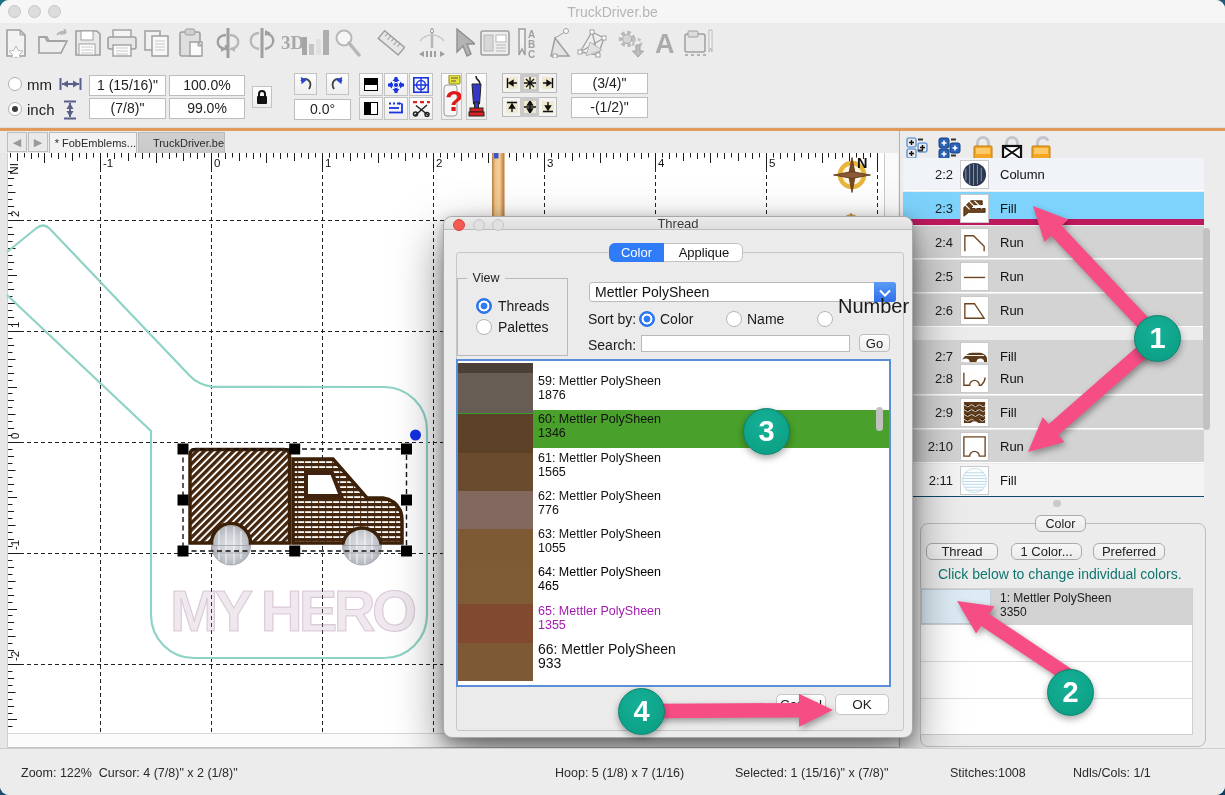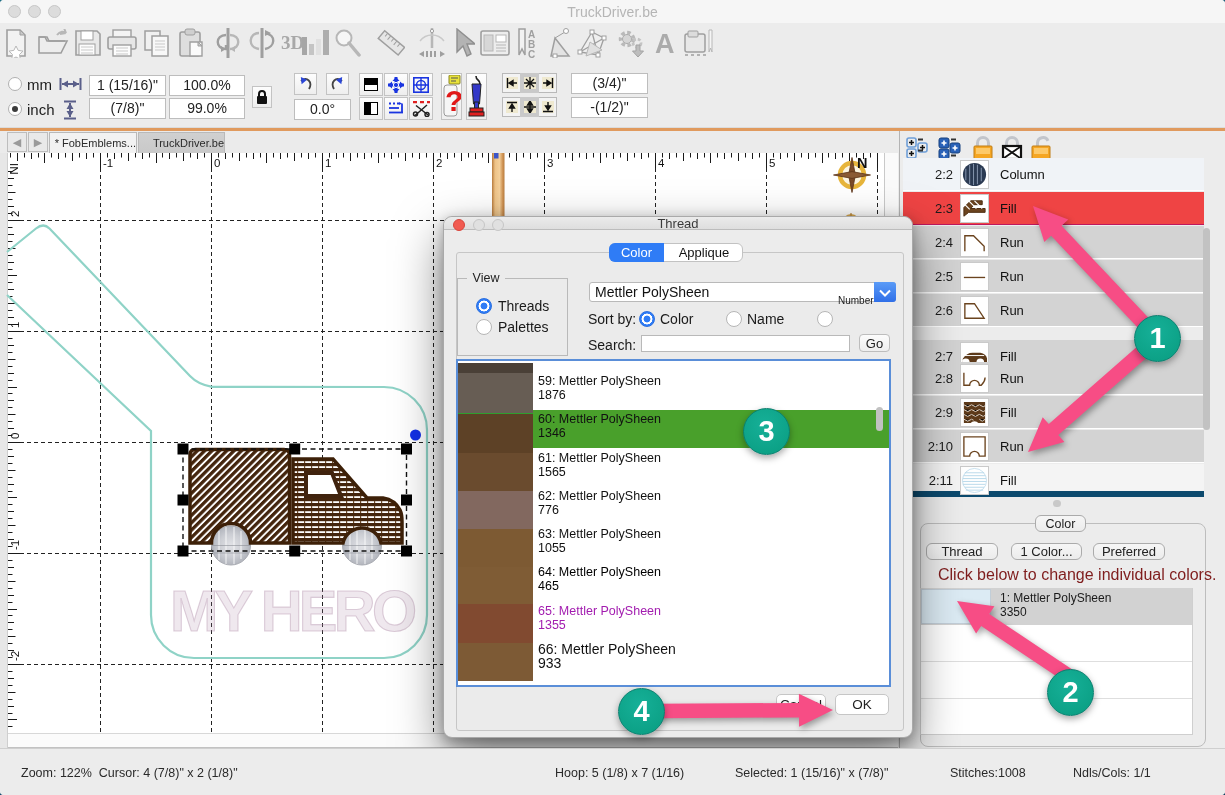--- a/index.html
+++ b/index.html
@@ -1,17 +1,17 @@
 <!DOCTYPE html>
 <html><head><meta charset="utf-8">
 <style>
 *{margin:0;padding:0;box-sizing:border-box}
 html,body{width:1225px;height:795px;overflow:hidden}
 body{background:linear-gradient(160deg,#1f7086,#164f72 60%,#113f5f);font-family:"Liberation Sans",sans-serif}
-#win{position:absolute;left:0;top:0;width:1225px;height:795px;border-radius:4px;background:#ececec;overflow:hidden}
+#win{position:absolute;left:0;top:0;width:1225px;height:795px;border-radius:9px;background:#ececec;overflow:hidden}
 .abs{position:absolute}
 #titlebar{left:0;top:0;width:1225px;height:23px;background:#f6f6f6}
 .tl{width:13px;height:13px;border-radius:50%;background:#dcdcdc;border:1px solid #c7c7c7;top:5px}
 #title{width:1225px;text-align:center;top:4px;font-size:14px;color:#b5b5b5}
 #toolbar1{left:0;top:23px;width:1225px;height:42px;background:#ececec}
 #toolbar2{left:0;top:65px;width:1225px;height:62px;background:#ececec}
 #orangebar{left:0;top:127px;width:1225px;height:4px;background:#e09a5e;border-top:1.5px solid #dcdcdc}
 #tabbar{left:0;top:131px;width:1225px;height:22px;background:#ebebeb}
 .tabbtn{top:132px;width:20px;height:20px;background:#e9e9e9;border:1px solid #bdbdbd;text-align:center;line-height:18px;color:#9a9a9a;font-size:11px}
 .tab{top:132px;height:37px;white-space:nowrap;overflow:hidden;font-size:11px;color:#2a2a2a;text-align:right;line-height:21px;border:1px solid #b9b9b9}
@@ -653,21 +653,21 @@
       <div class="abs ricon">
         <svg width="27" height="27" viewBox="0 0 28 28">
           <circle cx="14" cy="14" r="12" fill="#2b3a52"></circle>
           <g stroke="#8898b0" stroke-width="1">
             <path d="M9 4 v20 M13 3 v22 M17 4 v20 M21 7 v14 M5 8 v12"></path>
           </g>
         </svg>
       </div>
       <div class="abs rlbl">Column</div>
     </div>
-    <div class="abs rrow" style="top:192px;background:#ef4444;border-bottom:1px solid #be185d">
+    <div class="abs rrow" style="top:192px;background:#7dd3fc;border-bottom:6px solid #be185d">
       <div class="abs rnum">2:3</div>
       <div class="abs ricon">
         <svg width="27" height="27" viewBox="0 0 28 28">
           <path d="M3 22 V13 L10 6 H22 V10 H14 L10 14 H25 V18 H8 Z" fill="#6b441f" stroke="#4a2c10"></path>
           <path d="M3 9 l6 6 M8 6 l8 8 M14 6 l8 8" stroke="#fff" stroke-width="1.2"></path>
         </svg>
       </div>
       <div class="abs rlbl">Fill</div>
     </div>
     <div class="abs rrow" style="top:226px;background:#d3d3d3;border-bottom:1px solid #fff">
@@ -730,40 +730,40 @@
     </div>
     <div class="abs rrow" style="top:430px;background:#d3d3d3;border-bottom:1px solid #fff">
       <div class="abs rnum">2:10</div>
       <div class="abs ricon">
         <svg width="27" height="27" viewBox="0 0 28 28">
           <path d="M3 4 H25 V24 H19 a5 5 0 0 0-10 0 H3 Z" fill="none" stroke="#6b441f" stroke-width="1.4"></path>
         </svg>
       </div>
       <div class="abs rlbl">Run</div>
     </div>
-    <div class="abs rrow" style="top:464px;background:#f4f4f4;border-bottom:6px solid #0c4a6e">
+    <div class="abs rrow" style="top:464px;background:#f4f4f4;border-bottom:1px solid #0c4a6e">
       <div class="abs rnum">2:11</div>
       <div class="abs ricon">
         <svg width="27" height="27" viewBox="0 0 28 28">
           <circle cx="14" cy="14" r="12.5" fill="none" stroke="#b8d8ea" stroke-width="0.8"></circle>
           <g stroke="#b8d8ea" stroke-width="1">
             <path d="M3 9 h22 M2 12 h24 M2 15 h24 M2 18 h23 M4 21 h20 M5 24 h18 M4 6 h20"></path>
           </g>
         </svg>
       </div>
       <div class="abs rlbl">Fill</div>
     </div>
     <div class="abs" style="left:1203px;top:228px;width:7px;height:202px;background:#c2c2c2;border-radius:4px"></div>
     <div class="abs" style="left:1053px;top:500px;width:8px;height:7px;background:#c9c9c9;border-radius:4px"></div>
     <div class="abs" style="left:920px;top:523px;width:286px;height:224px;border:1px solid #bdbdbd;border-radius:8px"></div>
     <div class="abs gbtn" style="left:1035px;top:515px;width:51px;height:17px;line-height:16px;font-size:12.5px">Color</div>
     <div class="abs gbtn" style="left:926px;top:543px;width:72px;height:17px;line-height:16px">Thread</div>
     <div class="abs gbtn" style="left:1011px;top:543px;width:71px;height:17px;line-height:16px">1 Color...</div>
     <div class="abs gbtn" style="left:1093px;top:543px;width:72px;height:17px;line-height:16px">Preferred</div>
-    <div class="abs" style="left:938px;top:566px;font-size:16px;color:#7f1d1d">Click below to change individual colors.</div>
+    <div class="abs" style="left:938px;top:566px;font-size:14px;color:#0f766e">Click below to change individual colors.</div>
     <div class="abs" style="left:920px;top:588px;width:273px;height:147px;background:#fff;border:1px solid #cfcfcf"></div>
     <div class="abs" style="left:921px;top:588px;width:271px;height:37px;background:#d2d2d2"></div>
     <div class="abs" style="left:921px;top:589px;width:70px;height:35px;background:#dcebf4;border:1px solid #c2ced8"></div>
     <div class="abs" style="left:1000px;top:591px;font-size:12px;color:#1a1a1a">1: Mettler PolySheen<br>3350</div>
     <div class="abs" style="left:921px;top:661px;width:271px;height:1px;background:#dedede"></div>
     <div class="abs" style="left:921px;top:698px;width:271px;height:1px;background:#dedede"></div>
 <div class="abs" id="dlg">
       <div class="abs" style="left:0;top:0;width:468px;height:13px;background:linear-gradient(#ebebeb,#dedede);border-bottom:1px solid #bcbcbc;border-radius:9px 9px 0 0"></div>
       <div class="abs dtl" style="left:9px;background:#f15b51;border:1px solid #d8453c"></div>
       <div class="abs dtl" style="left:29px;background:#e0e0e0;border:1px solid #c6c6c6"></div>
@@ -784,21 +784,21 @@
       <div class="abs" style="left:430px;top:65px;width:22px;height:20px;background:linear-gradient(#5a9bf7,#2f6fe8);border-radius:0 3px 3px 0"></div>
       <svg class="abs" style="left:435px;top:72px" width="12" height="8" viewBox="0 0 12 8">
         <path d="M1 1.5 L6 6.5 L11 1.5" fill="none" stroke="#fff" stroke-width="2"></path>
       </svg>
       <div class="abs dtext" style="left:144px;top:94px;font-size:14px">Sort by:</div>
       <div class="abs bradio on" style="left:195px;top:94px"></div>
       <div class="abs dtext" style="left:216px;top:94px;font-size:14px">Color</div>
       <div class="abs bradio" style="left:282px;top:94px"></div>
       <div class="abs dtext" style="left:303px;top:94px;font-size:14px">Name</div>
       <div class="abs bradio" style="left:373px;top:94px"></div>
-      <div class="abs dtext" style="left:394px;top:78px;font-size:10px">Number</div>
+      <div class="abs dtext" style="left:394px;top:78px;font-size:20px">Number</div>
       <div class="abs dtext" style="left:144px;top:120px;font-size:14px">Search:</div>
       <div class="abs" style="left:197px;top:118px;width:209px;height:17px;background:#fff;border:1px solid #b9b9b9"></div>
       <div class="abs" style="left:415px;top:117px;width:31px;height:18px;background:linear-gradient(#fcfcfc,#eee);border:1px solid #bdbdbd;border-radius:4px;text-align:center;font-size:13px;color:#222;line-height:17px">Go</div>
       <div class="abs" style="left:12px;top:142px;width:435px;height:328px;background:#fff;border:2px solid #5a8ed8"></div>
       <div class="abs" style="left:14px;top:193px;width:431px;height:38px;background:#49a02b"></div>
       <div class="abs" style="left:14px;top:146px;width:75px;height:10px;background:#4a4037"></div>
       <div class="abs" style="left:14px;top:156px;width:75px;height:41px;background:#675d54"></div>
       <div class="abs" style="left:14px;top:197px;width:75px;height:39px;background:#5d4126"></div>
       <div class="abs" style="left:14px;top:236px;width:75px;height:38px;background:#6a4b2e"></div>
       <div class="abs" style="left:14px;top:274px;width:75px;height:38px;background:#82685f"></div>

